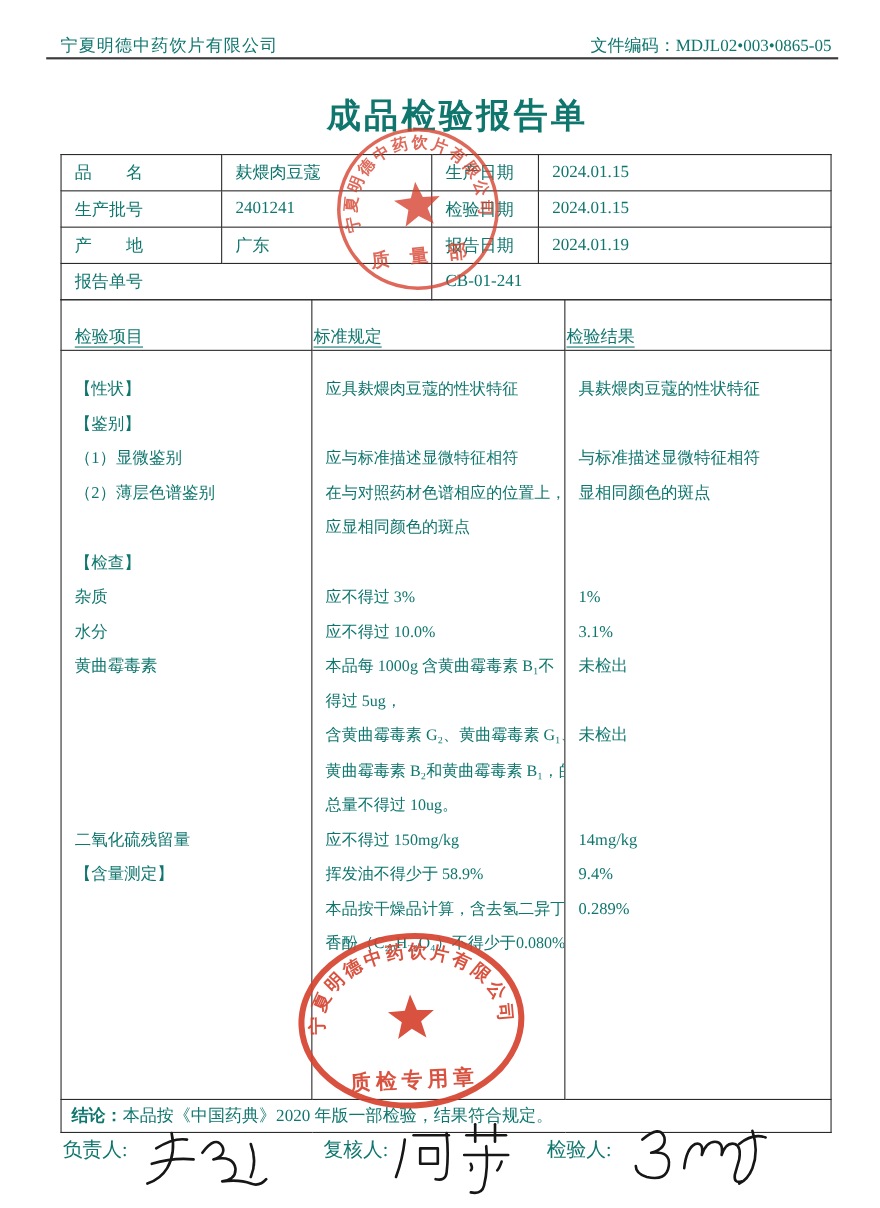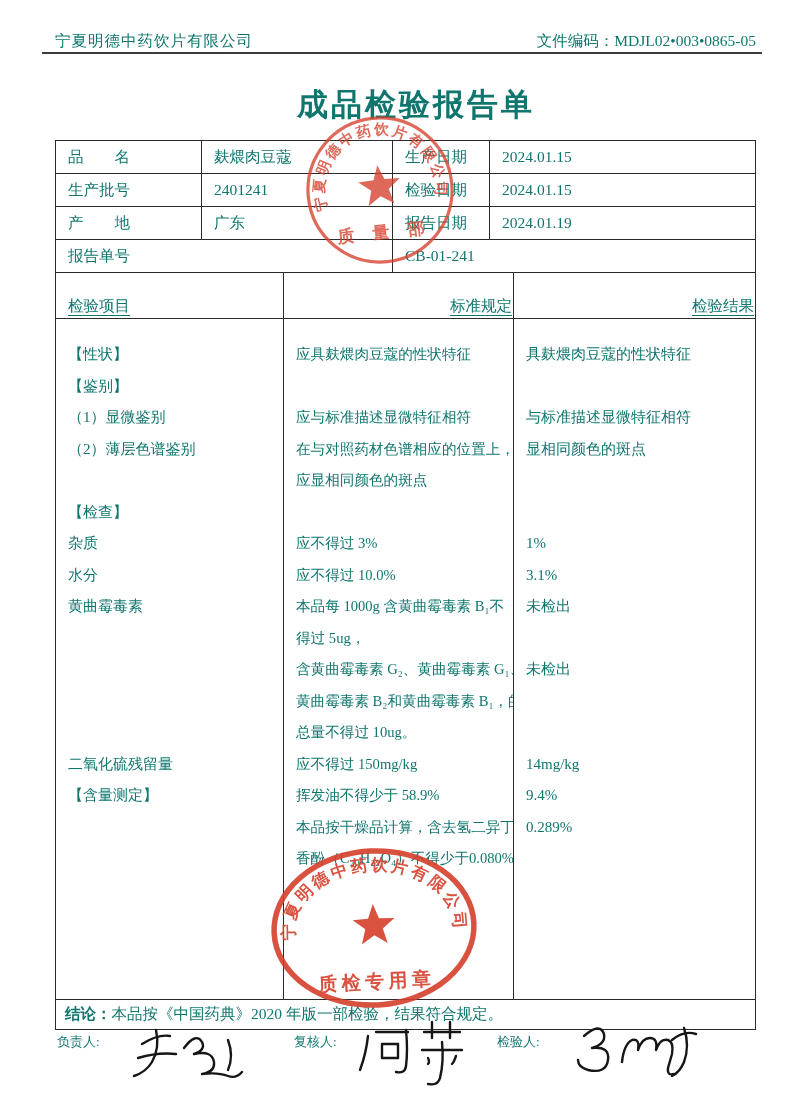--- a/index.html
+++ b/index.html
@@ -19,30 +19,30 @@
   .doc-title { position:absolute; left:16px; top:84px; width:100%; text-align:center;
                font-size:31px; font-weight:bold; letter-spacing:3px; }
   
   .tables { position:absolute; left:55px; top:140px; width:700px; }
   table { border-collapse:collapse; table-layout:fixed; width:700px; }
   td { border:1px solid #2b2b2b; overflow:hidden;font-family:Liberation Serif, serif; }
   .info-table td { height:33px; font-size:15.5px; padding:0 0 0 12px; white-space:nowrap; }
   .main-table { margin-top:-1px; }
   .main-table td { vertical-align:top; }
   .hcell { height:42px; padding-top:23px; font-size:15.5px; }
-  .hcell.center { text-align:right; }
+  .hcell.center { text-align:left; }
   .hcell.left { padding-left:12px; }
   .hcell span { text-decoration:underline; text-underline-offset:4px; }
   .bodycell { height:681px; padding:20px 2px 0 12px; }
   .ln { height:31.5px; line-height:31.5px; white-space:nowrap; font-size:15px; }
   .col2 .ln { font-size:14.6px; }
   .concl-cell { height:30px; font-size:15.5px; padding-left:9px; white-space:nowrap; vertical-align:middle !important; }
   .concl-cell b { font-weight:bold; }
   
-  .signer { position:absolute; font-size:13px; top:1033px; }
+  .signer { position:absolute; font-size:18px; top:1033px; }
   .sig-svg { position:absolute; }
   .sig-svg path { fill:none; stroke:#161616; stroke-width:2.4; stroke-linecap:round; stroke-linejoin:round; }
   
   .seal { position:absolute; pointer-events:none; }
   .seal text { font-family:"Liberation Serif","DejaVu Serif",serif; font-weight:bold; }
 </style>
 </head>
 <body>
 
 <div class="page">

